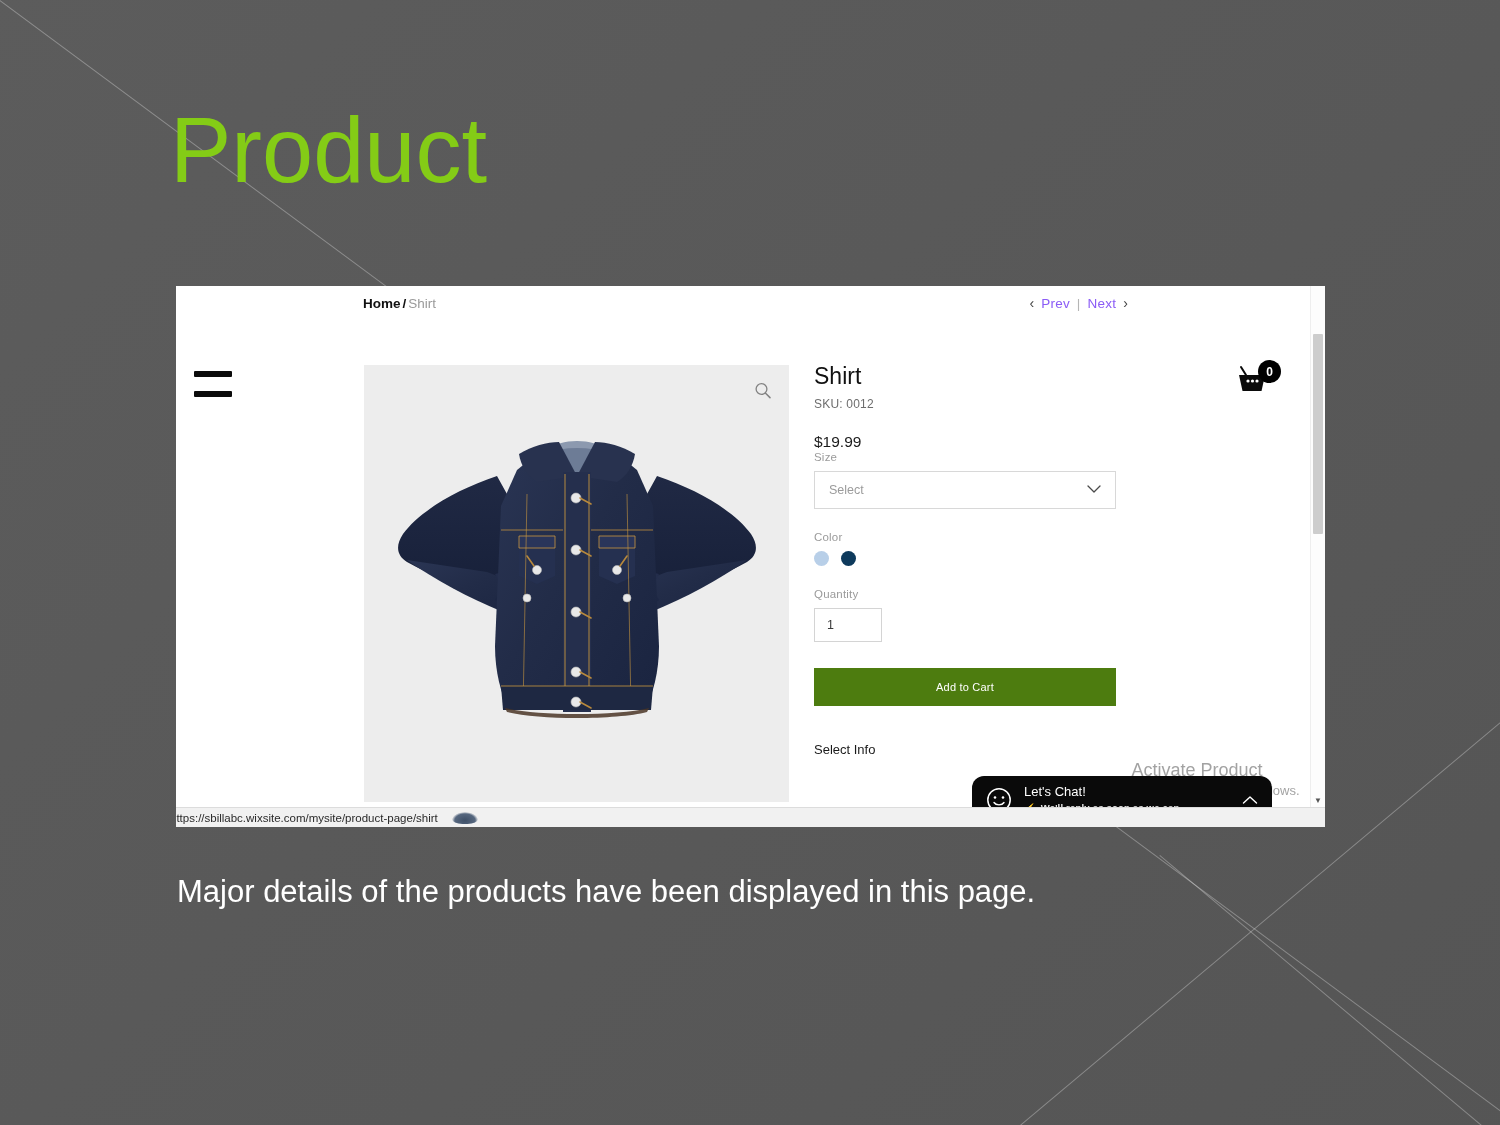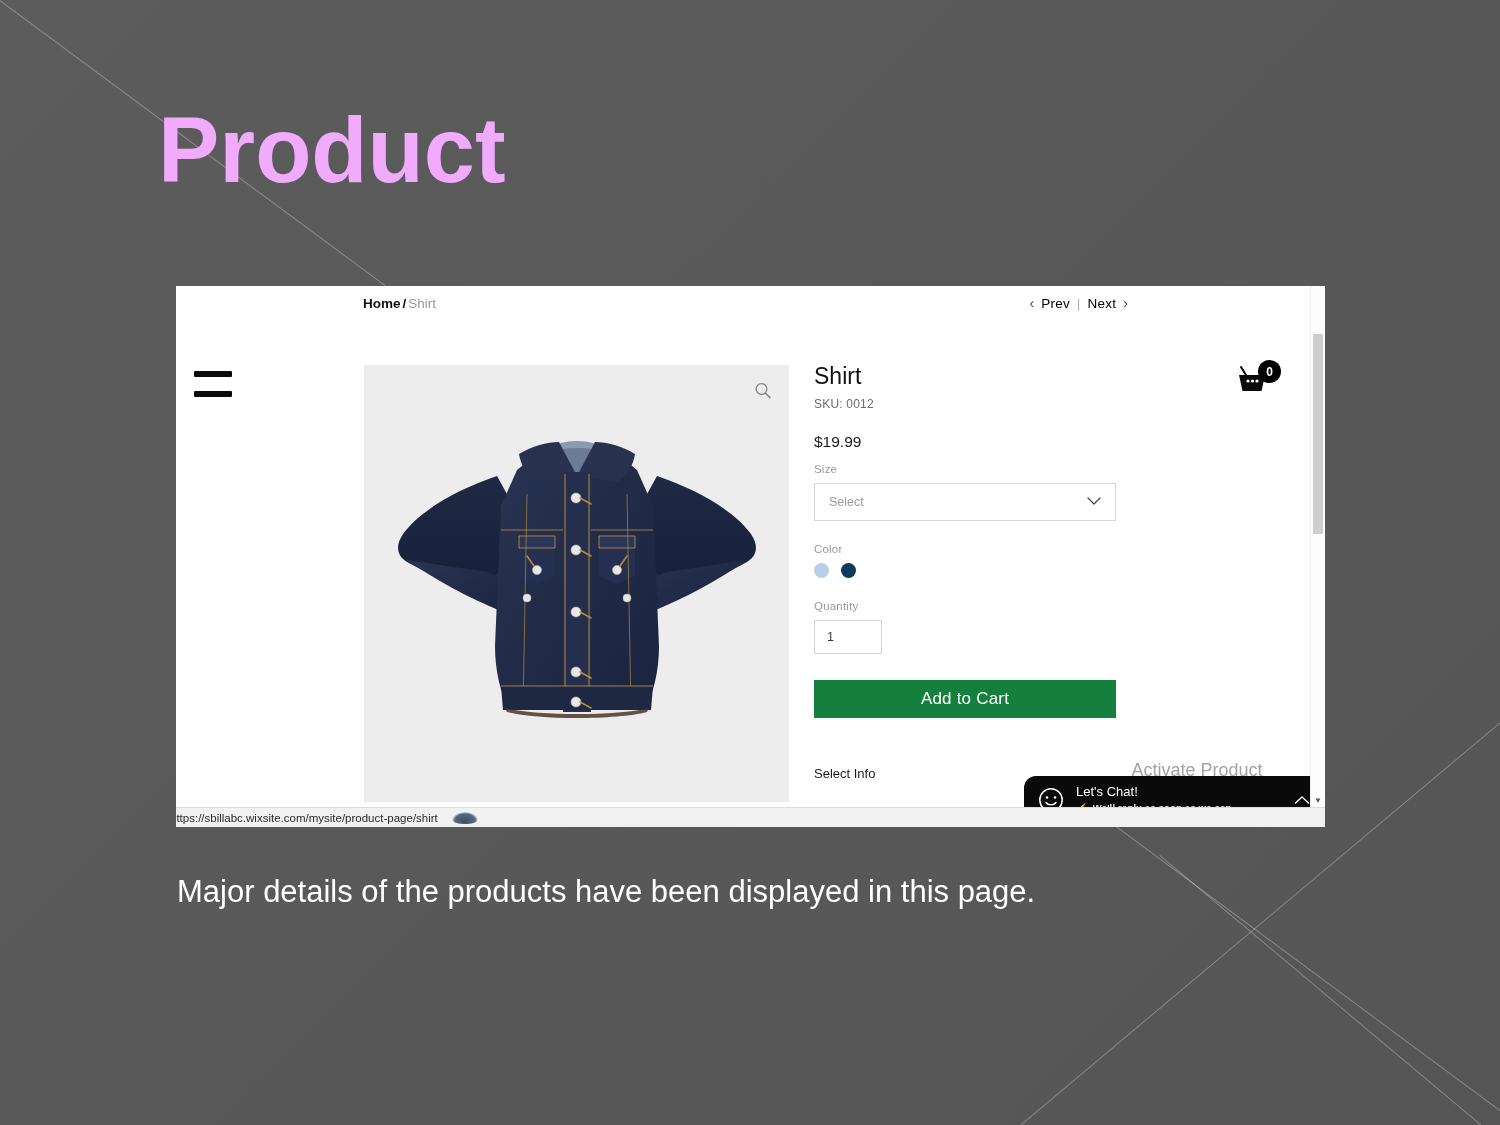--- a/index.html
+++ b/index.html
@@ -44,26 +44,26 @@
   }
   .diag-d {
     top: 855px; left: 1160px;
     width: 520px;
     transform: rotate(40deg);
   }
 
   
   #page-title {
     position: absolute;
-    left: 158px;
+    left: 170px;
     top: 104px;
     font-size: 92px;
     line-height: 1;
-    font-weight: 700;
-    color: #f0abfc;
+    font-weight: 400;
+    color: #84cc16;
     letter-spacing: 0px;
   }
 
   
   #browser-embed {
     position: absolute;
     left: 176px;
     top: 286px;
     width: 1149px;
     height: 541px;
@@ -109,21 +109,21 @@
     top: 9px;
     font-size: 13.5px;
     color: #3a3a3a;
     display: flex;
     align-items: center;
     gap: 7px;
     letter-spacing: .2px;
   }
   .prevnext .chev { font-size: 14px; color: #444; }
   .prevnext .bar { color: #b5b5b5; }
-  .prevnext .lbl { color: #000000; }
+  .prevnext .lbl { color: #8b5cf6; }
 
   
   .hamburger {
     position: absolute;
     left: 18px;
     top: 85px;
     width: 38px;
     height: 26px;
     display: flex;
     flex-direction: column;
@@ -192,21 +192,20 @@
   }
   .price {
     font-size: 15.5px;
     color: #1a1a1a;
   }
   .field-label {
     font-size: 11.5px;
     color: #9b9b9b;
     margin-bottom: 8px;
     letter-spacing: .2px;
-    margin-top: 12px;
   }
   .select-box {
     width: 302px;
     height: 38px;
     border: 1px solid #d8d8d8;
     background: #fff;
     display: flex;
     align-items: center;
     padding: 0 14px;
     font-size: 12.5px;
@@ -240,28 +239,28 @@
     display: flex;
     align-items: center;
     padding: 0 12px;
     font-size: 12.5px;
     color: #3a3a3a;
     margin-bottom: 26px;
   }
   .add-cart {
     width: 302px;
     height: 38px;
-    background: #15803d;
+    background: #4d7c0f;
     color: #fff;
     border: none;
-    font-size: 17px;
+    font-size: 11px;
     font-family: "Liberation Sans", sans-serif;
     cursor: pointer;
     letter-spacing: .2px;
-    margin-bottom: 48px;
+    margin-bottom: 36px;
   }
   .product-info-head {
     font-size: 13px;
     color: #1a1a1a;
   }
 
   
   .cart {
     position: absolute;
     right: 46px;
@@ -296,21 +295,21 @@
     color: rgba(105,105,105,0.62);
     pointer-events: none;
     user-select: none;
   }
   .watermark .wm1 { font-size: 18px; line-height: 1.35; }
   .watermark .wm2 { font-size: 13px; line-height: 1.4; }
 
   
   .chat {
     position: absolute;
-    left: 848px;
+    left: 796px;
     top: 490px;
     width: 300px;
     height: 48px;
     background: #0a0a0a;
     border-radius: 12px 12px 0 0;
     display: flex;
     align-items: center;
     padding: 0 14px;
     gap: 12px;
   }

